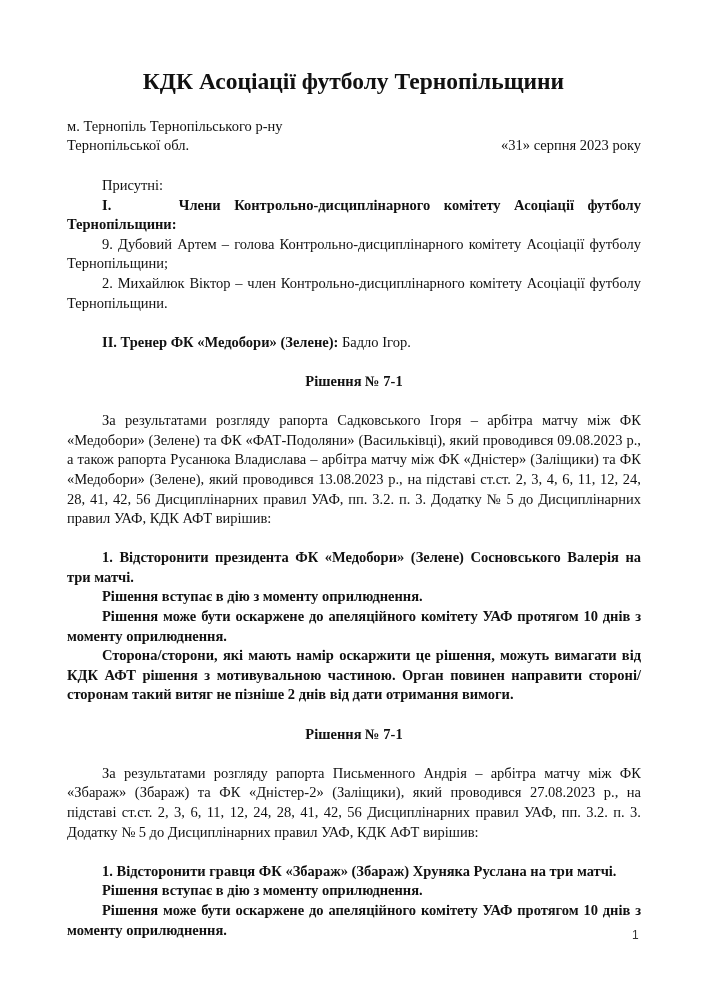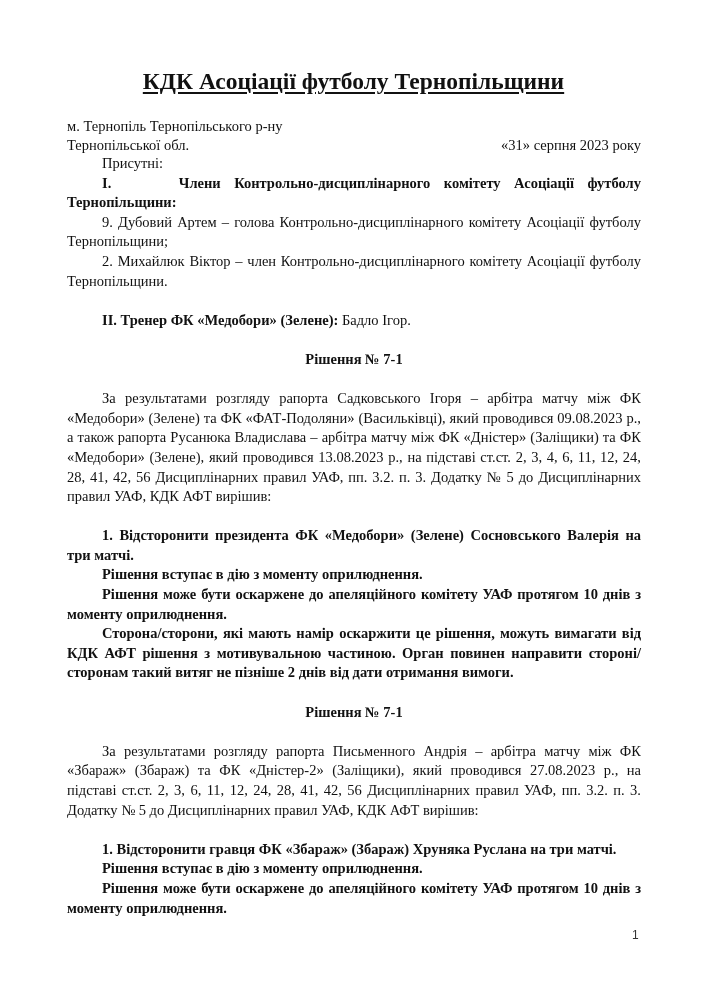--- a/index.html
+++ b/index.html
@@ -3,30 +3,30 @@
 <meta charset="utf-8">
 <style>
   html, body { margin: 0; padding: 0; background: #ffffff; }
   body {
     width: 707px; height: 1000px; position: relative; overflow: hidden;
     font-family: "Liberation Serif", "DejaVu Serif", serif;
     color: #111; font-size: 15px;
   }
   .title {
     position: absolute; top: 68px; left: 0; width: 707px; text-align: center;
-    font-size: 23.5px; font-weight: bold; text-decoration: underline;
+    font-size: 23.5px; font-weight: bold; 
     text-underline-offset: 3px;
   }
   .place {
     position: absolute; left: 67px; top: 117px; width: 574px;
     font-size: 14.5px; line-height: 19px;
   }
   .place .date { position: absolute; right: 0; top: 19px; }
   .body {
-    position: absolute; left: 67px; top: 154px; width: 574px;
+    position: absolute; left: 67px; top: 176px; width: 574px;
     font-size: 14.5px; line-height: 19.6px; text-align: justify;
   }
   .p { margin: 0; }
   .ind { text-indent: 35px; }
   .b { font-weight: bold; }
   .gap { height: 19.6px; }
   .center { text-align: center; text-indent: 0; }
   .spread { text-align: justify; text-align-last: justify; }
   .page-num {
     position: absolute; left: 632px; top: 928px;

